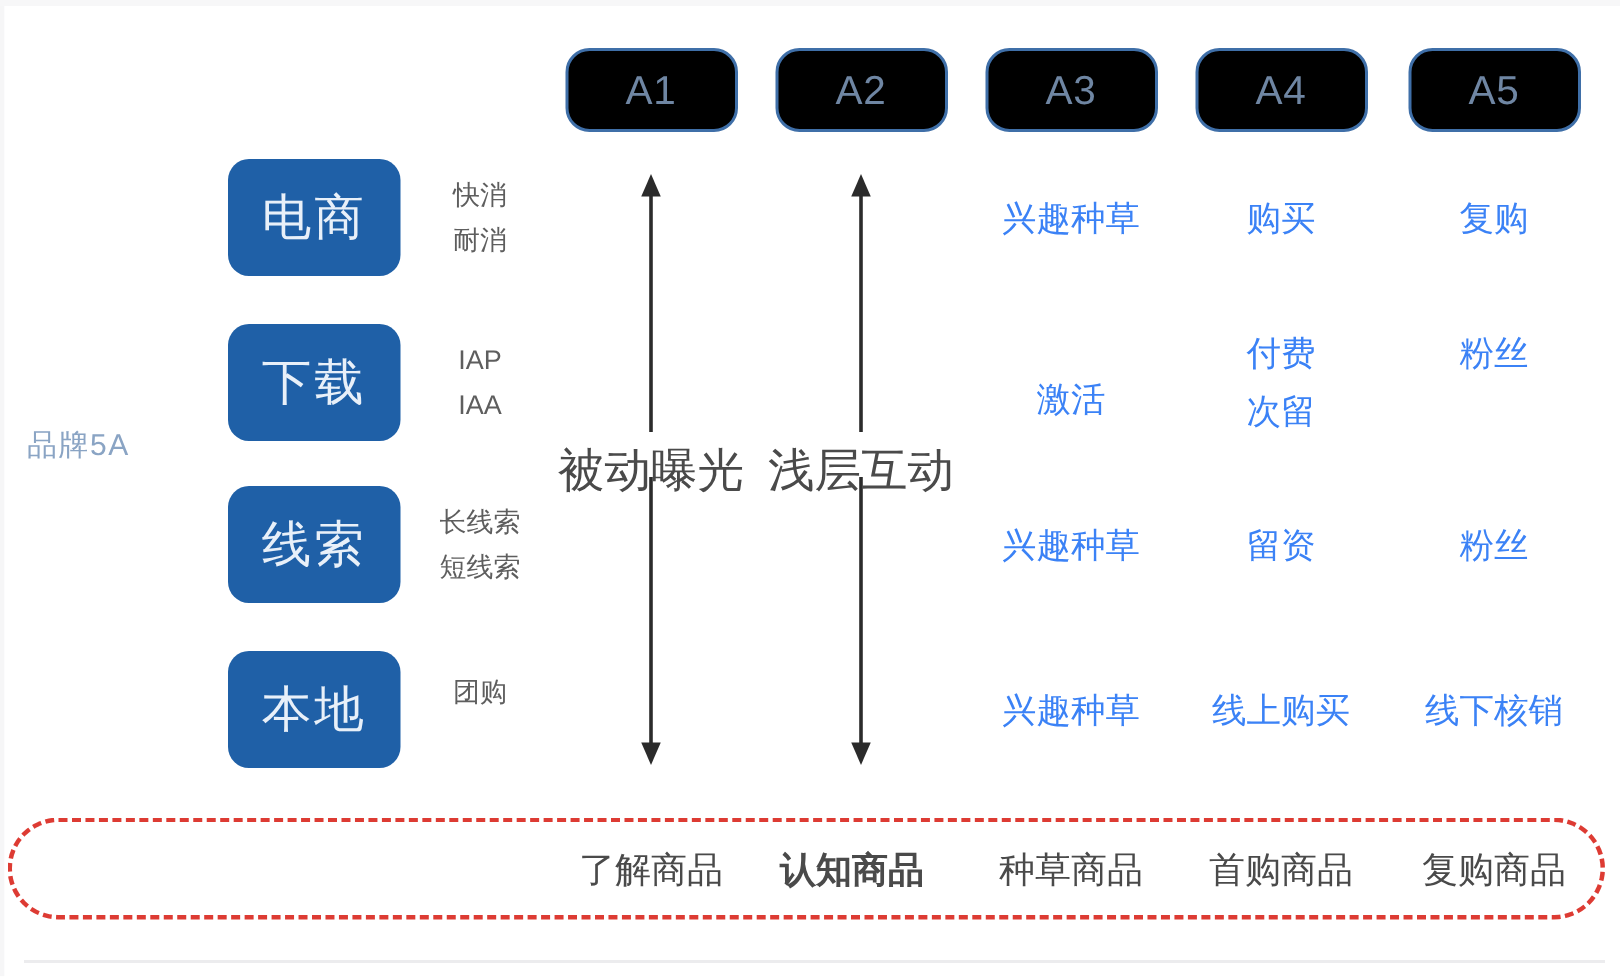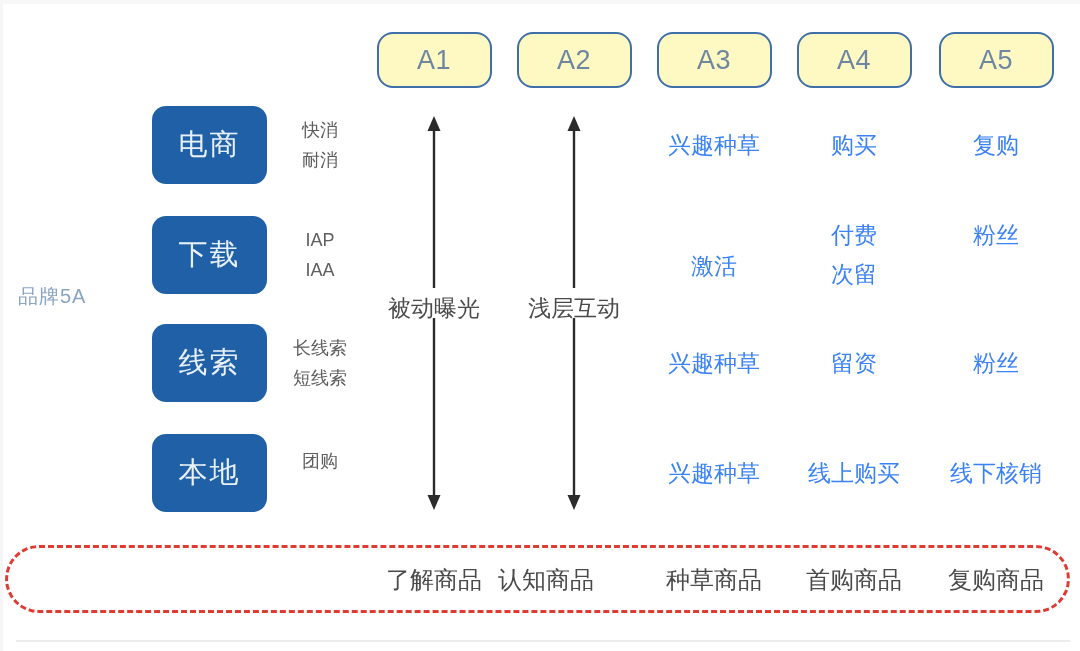--- a/index.html
+++ b/index.html
@@ -36,21 +36,21 @@
     background: #ffffff;
   }
 
   
   .pill {
     position: absolute;
     box-sizing: border-box;
     height: 56px;
     border: 2px solid #3f6fa8;
     border-radius: 16px;
-    background: #fef9c3;
+    background: #000000;
     display: flex;
     align-items: center;
     justify-content: center;
     color: #6f86a3;
     font-size: 27px;
     font-weight: 400;
     letter-spacing: 0.5px;
   }
 
   
@@ -59,21 +59,21 @@
     box-sizing: border-box;
     left: 152px;
     width: 115px;
     height: 78px;
     background: #1f60a7;
     border-radius: 14px;
     display: flex;
     align-items: center;
     justify-content: center;
     color: #e8f0f9;
-    font-size: 29px;
+    font-size: 33px;
     font-weight: 400;
     letter-spacing: 2px;
   }
 
   
   .sub {
     position: absolute;
     left: 280px;
     width: 80px;
     text-align: center;
@@ -99,21 +99,21 @@
     position: absolute;
     overflow: visible;
   }
 
   
   .axis-cap {
     position: absolute;
     width: 150px;
     text-align: center;
     color: #4a4a4a;
-    font-size: 23px;
+    font-size: 31px;
     white-space: nowrap;
   }
 
   
   .cell {
     position: absolute;
     width: 150px;
     text-align: center;
     color: #3b82f6;
     font-size: 23px;
@@ -279,20 +279,20 @@
         <div>线上购买</div>
       </div>
       <div class="cell" style="left: 921px; top: 453.5px;">
         <div>线下核销</div>
       </div>
     </div>
 
   <div class="redband"></div>
   <div id="redcells">
       <div class="redband-cell" style="left: 359px;">了解商品</div>
-      <div class="redband-cell" style="left: 471px;">认知商品</div>
+      <div class="redband-cell" style="left: 493px; font-weight: bold;">认知商品</div>
       <div class="redband-cell" style="left: 639px;">种草商品</div>
       <div class="redband-cell" style="left: 779px;">首购商品</div>
       <div class="redband-cell" style="left: 921px;">复购商品</div>
     </div>
 
   <div class="hairline"></div>
 </div>
 
 </body></html>

